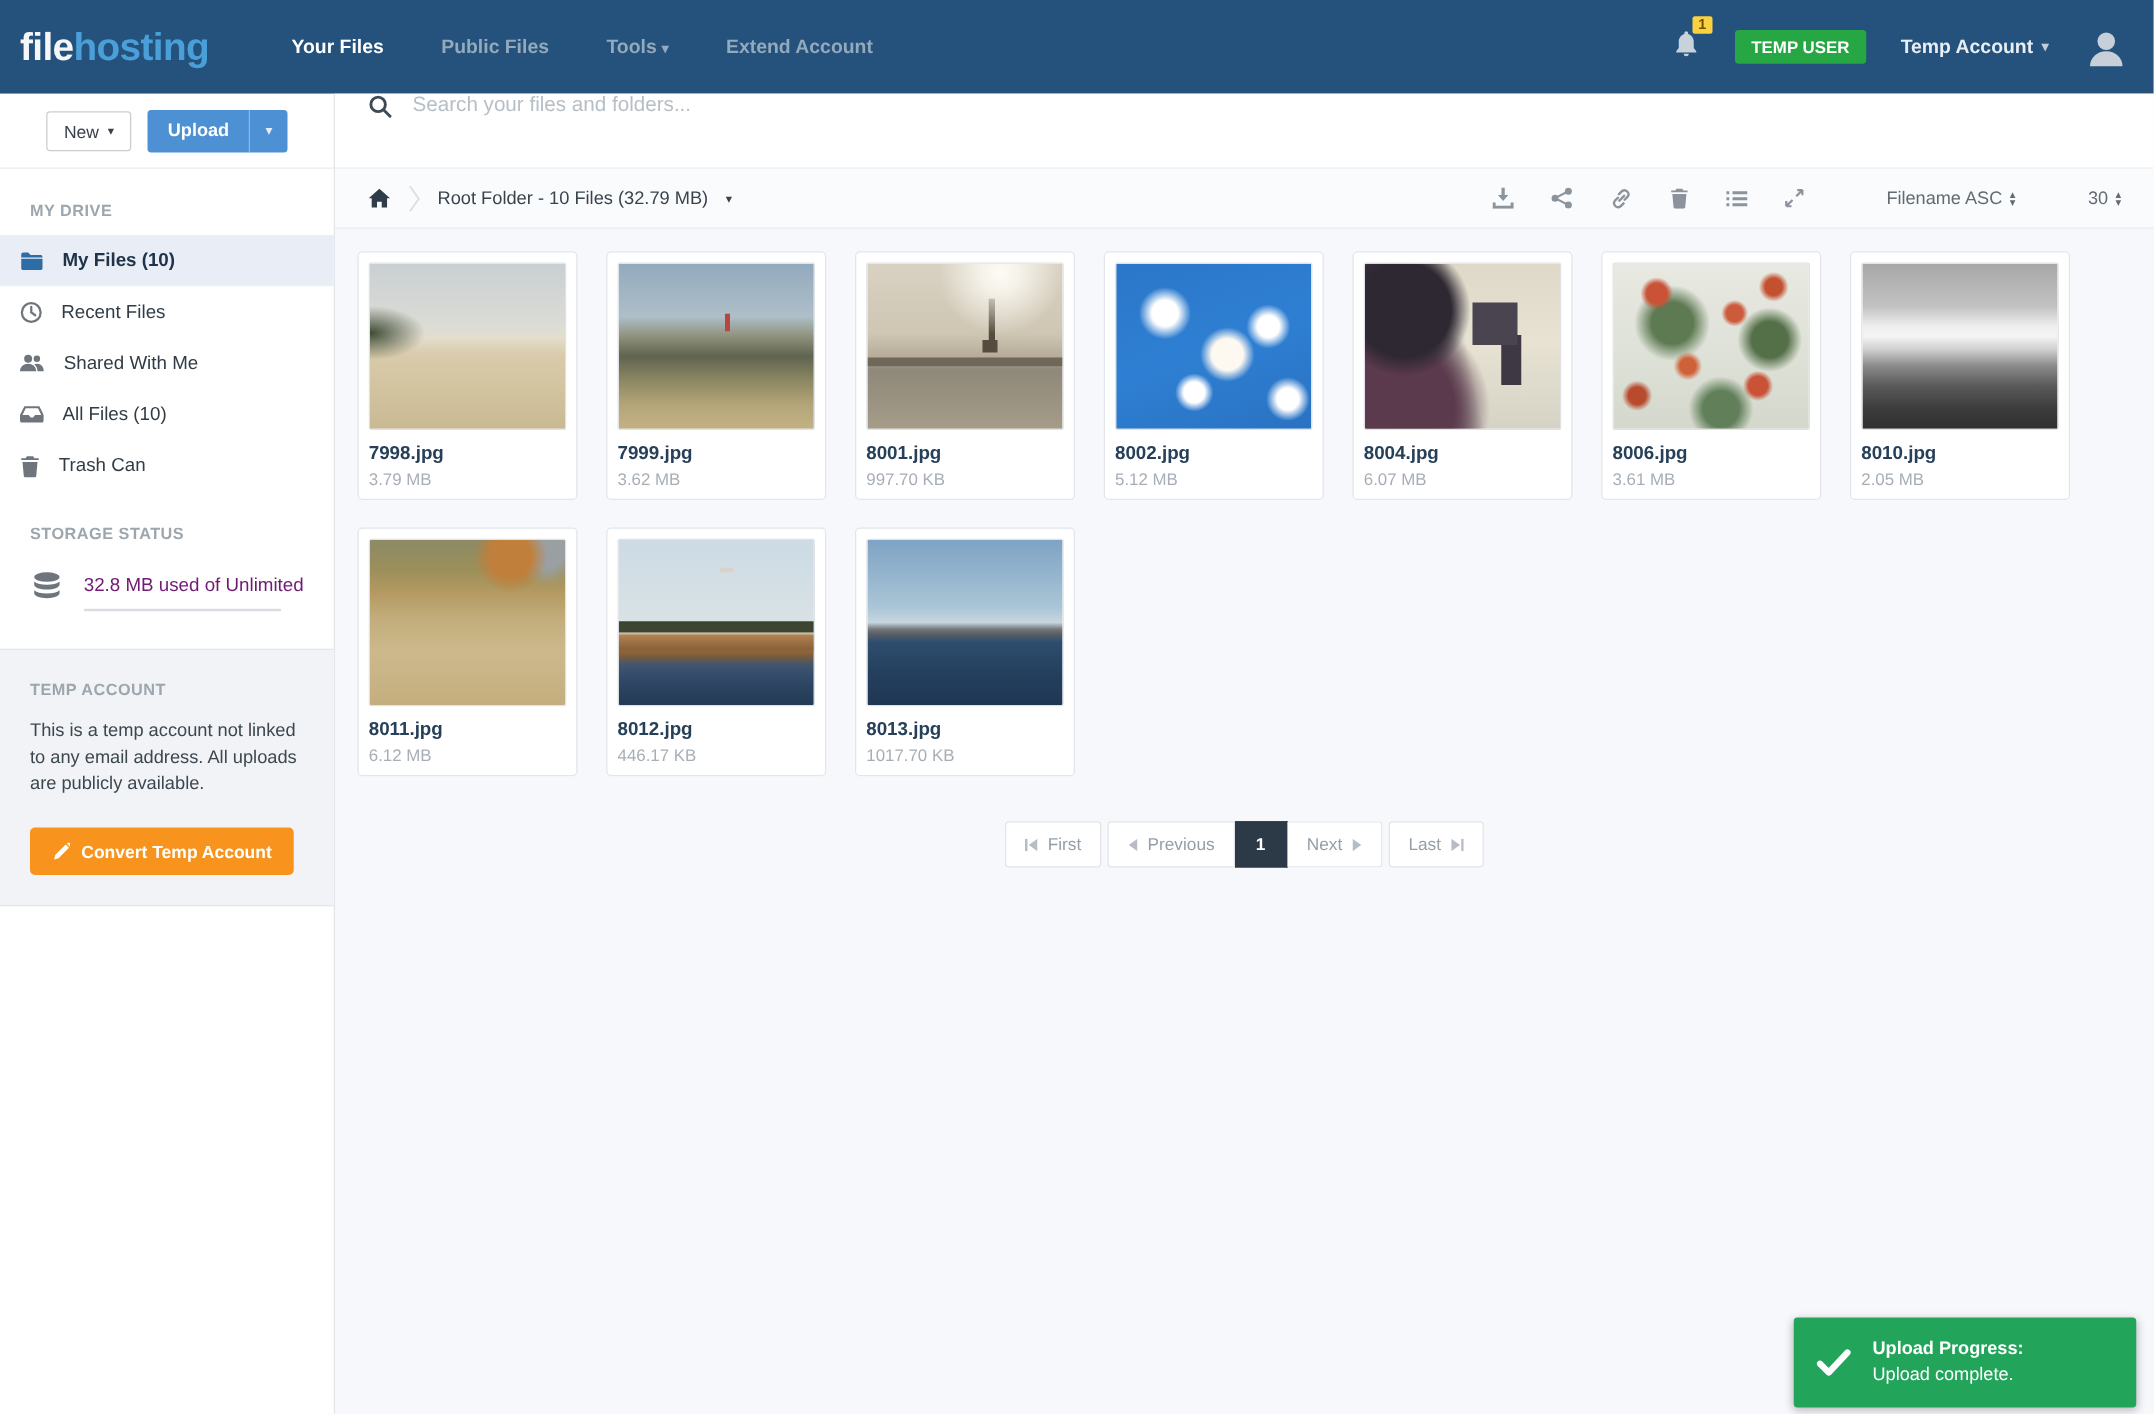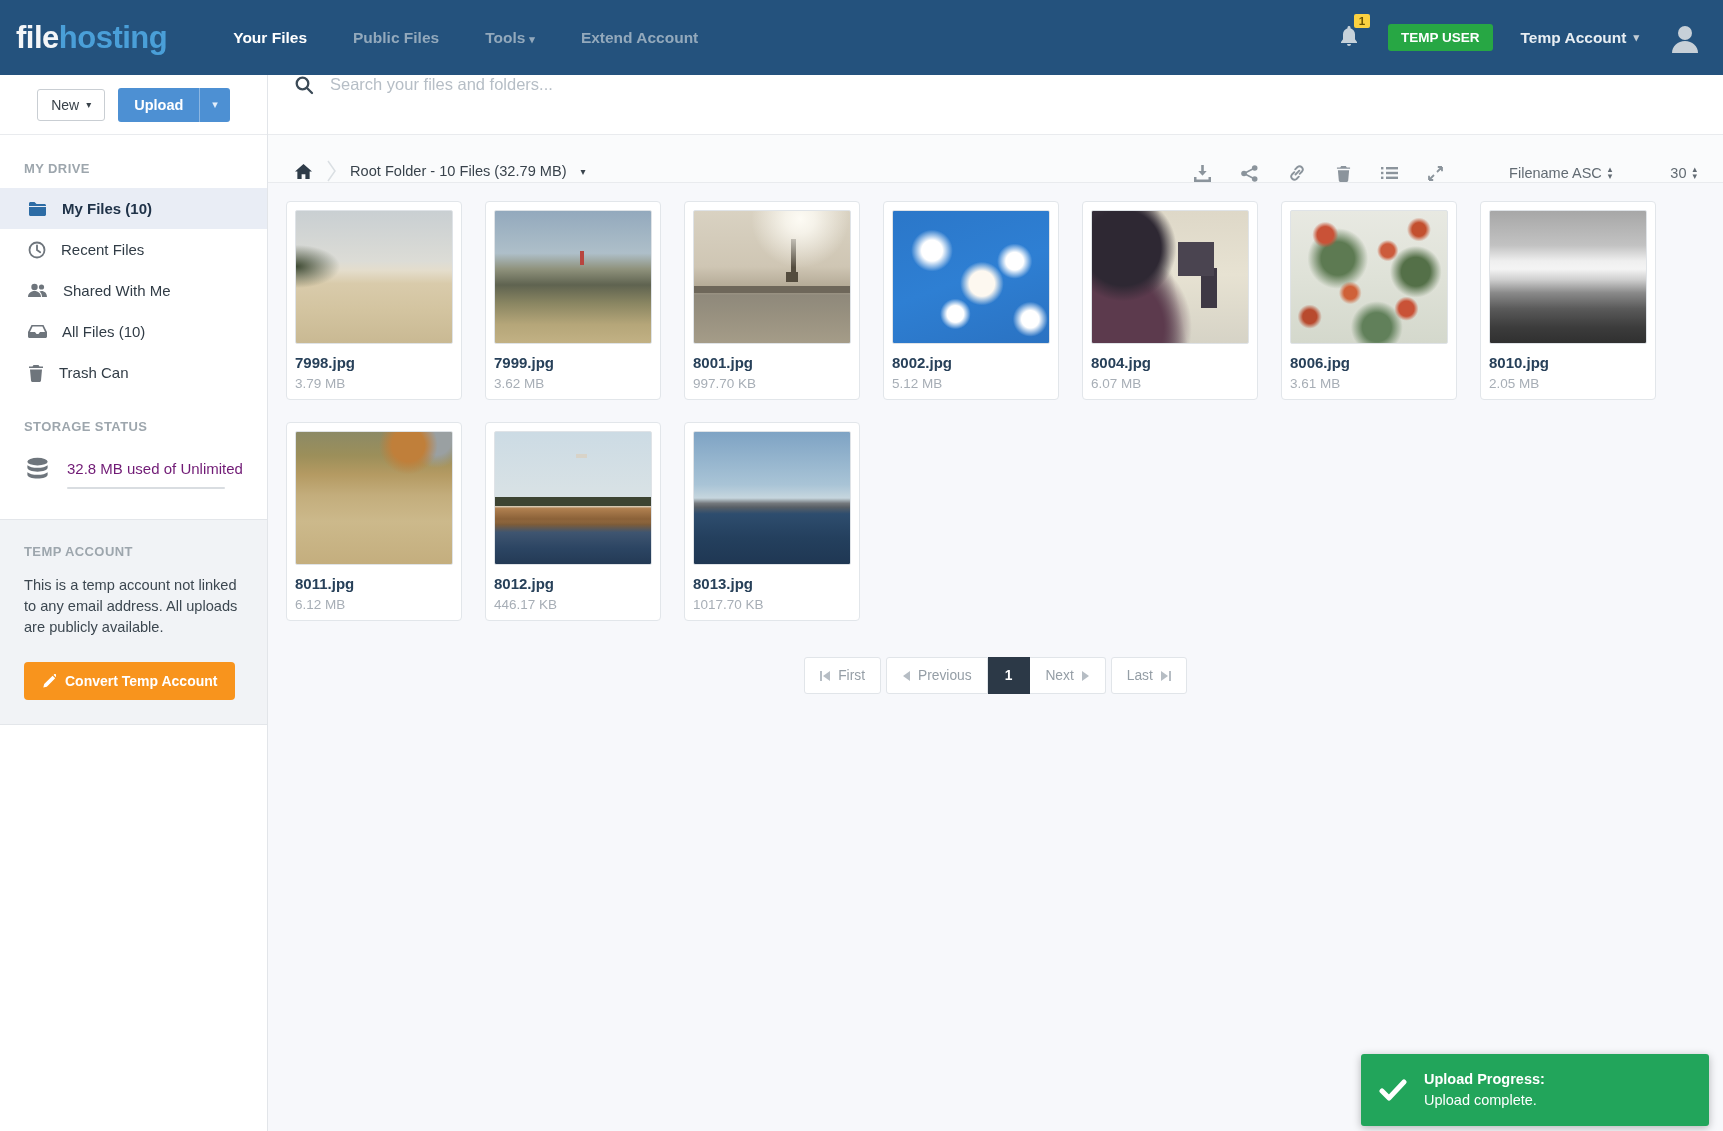--- a/index.html
+++ b/index.html
@@ -27,36 +27,36 @@
   .sidebar { width:268px; background:#ffffff; border-right:1px solid #e2e5e9; flex-shrink:0; }
   .main { flex:1; background:#f7f8fb; display:flex; flex-direction:column; }
 
   
   .side-actions { height:60px; display:flex; align-items:center; justify-content:center; gap:13px; border-bottom:1px solid #e9ebee; }
   .btn-new { background:#fff; border:1px solid #c9ced3; border-radius:3px; padding:7px 13px; font-size:14px; color:#39424a; cursor:pointer; display:flex; align-items:center; gap:7px; }
   .btn-upload { display:flex; background:#4d90d3; border-radius:3px; overflow:hidden; cursor:pointer; }
   .btn-upload .u-main { color:#fff; font-weight:bold; font-size:14.5px; padding:9px 16px; }
   .btn-upload .u-caret { color:#e3eefa; padding:9px 12px; border-left:1px solid rgba(255,255,255,.35); font-size:11px; display:flex; align-items:center; }
   .side-header { font-size:13px; font-weight:bold; color:#9da6ad; letter-spacing:.4px; margin:26px 0 12px 24px; }
-  .side-item { height:41px; display:flex; align-items:center; padding-left:28px; font-size:15px; color:#313c46; cursor:pointer; gap:15px; }
+  .side-item { height:41px; display:flex; align-items:center; padding-left:16px; font-size:15px; color:#313c46; cursor:pointer; gap:15px; }
   .side-item svg { flex-shrink:0; }
   .side-item.active { background:#e9edf5; }
   .side-item.active .lbl { color:#203349; font-weight:bold; }
   .storage-row { display:flex; align-items:flex-start; padding:10px 24px 0 24px; gap:16px; }
   .storage-text { font-size:15px; color:#701a75; padding-top:4px; }
   .storage-bar { height:2px; background:#d9dde1; width:158px; margin:10px 0 0 0; border-radius:1px; }
   .temp-box { margin-top:30px; background:#f1f3f6; border-top:1px solid #e3e6ea; border-bottom:1px solid #e3e6ea; padding:24px; }
   .temp-text { font-size:14.6px; color:#3c4750; line-height:1.45; margin:16px 0 24px 0; }
   .btn-convert { background:#f8941d; border:none; border-radius:4px; color:#fff; font-weight:bold; font-size:14px; padding:11px 18px; cursor:pointer; display:flex; align-items:center; gap:9px; font-family:inherit; }
 
   
   .search-row { height:60px; background:#fff; border-bottom:1px solid #e9ebee; display:flex; align-items:flex-start; padding:0 26px; gap:16px; }
   .search-input { border:none; outline:none; flex:1; font-size:16.5px; color:#333; font-family:inherit; background:transparent; }
   .search-input::placeholder { color:#b6bec6; }
-  .toolbar { height:48px; background:#fafbfc; border-bottom:1px solid #e9ebee; display:flex; align-items:flex-end; padding:0 26px;gap:16px; }
+  .toolbar { height:48px; background:#fafbfc; border-bottom:1px solid #e9ebee; display:flex; align-items:center; padding:0 26px;gap:16px; }
   .crumb { display:flex; align-items:center; gap:14px; cursor:pointer; }
   .crumb-label { font-size:14.6px; color:#39434c; }
   .crumb .caret { font-size:11px; color:#39434c; }
   .tool-icons { margin-left:auto; display:flex; align-items:center; gap:30px; }
   .tool-icon { cursor:pointer; display:flex; align-items:center; }
   .sorter { display:flex; align-items:center; gap:6px; cursor:pointer; margin-left:36px; }
   .sorter-label { font-size:14.5px; color:#626b73; }
   .updown { display:flex; flex-direction:column; line-height:7px; font-size:9px; color:#626b73; }
 
   
@@ -123,21 +123,21 @@
   .pagination { display:flex; justify-content:center; margin-top:36px; gap:5px; }
   .pg-btn { background:#fff; border:1px solid #e1e5e9; color:#959ea6; font-size:13.8px; padding:10px 15px; display:flex; align-items:center; gap:8px; cursor:pointer; }
   .pg-btn.rounded-l { border-radius:3px 0 0 3px; }
   .pg-btn.rounded-r { border-radius:0 3px 3px 0; }
   .pg-single { border-radius:3px; }
   .pg-group { display:flex; }
   .pg-group .pg-btn + .pg-btn { border-left:none; }
   .pg-btn.active { background:#2c3947; border-color:#2c3947; color:#fff; font-weight:bold; padding:10px 17px; }
 
   
-  .toast { position:fixed; right:14px; bottom:5px; width:348px; background:#22a55b; border-radius:3px; box-shadow:0 2px 8px rgba(0,0,0,.28); padding:15px 18px; display:flex; align-items:center; gap:17px; color:#fff; }
+  .toast { position:fixed; right:14px; bottom:5px; width:274px; background:#22a55b; border-radius:3px; box-shadow:0 2px 8px rgba(0,0,0,.28); padding:15px 18px; display:flex; align-items:center; gap:17px; color:#fff; }
   .toast-title { font-size:14.5px; font-weight:bold; line-height:1.45; }
   .toast-msg { font-size:14.5px; line-height:1.45; }
 </style>
 </head>
 <body>
 
 <header class="navbar">
   <div class="brand">
     <span class="b1">file</span><span class="b2">hosting</span>
   </div>

